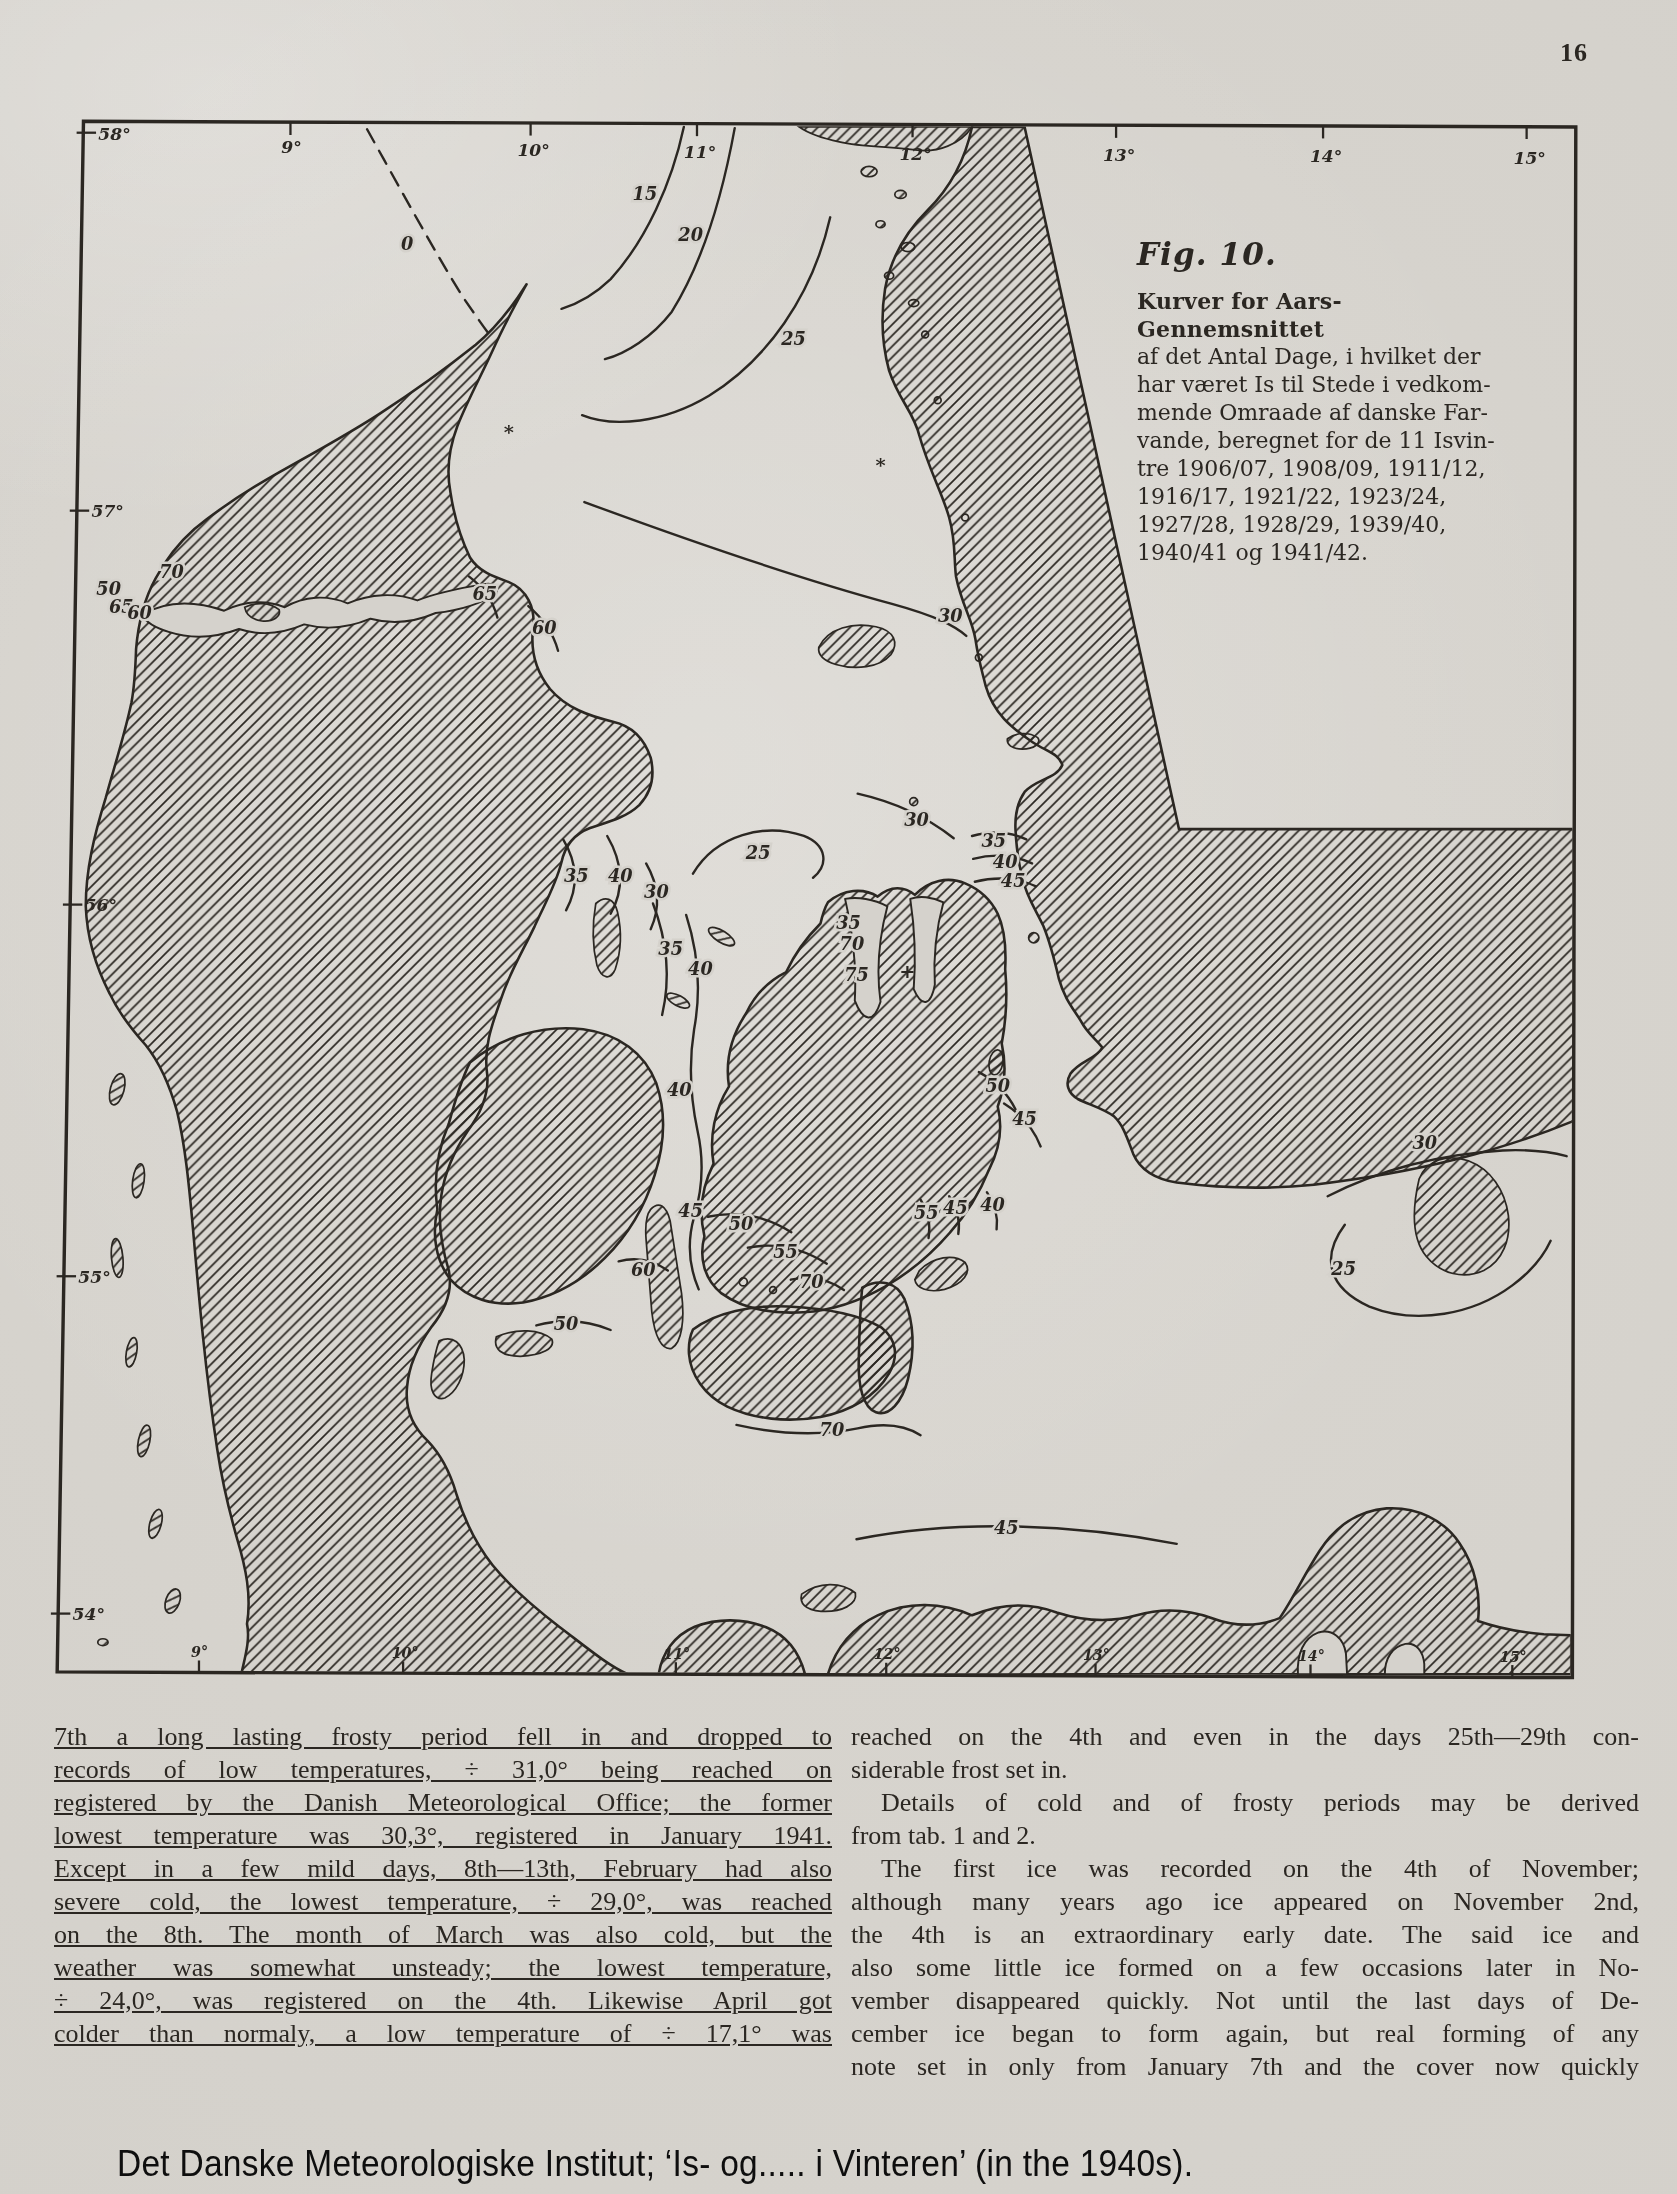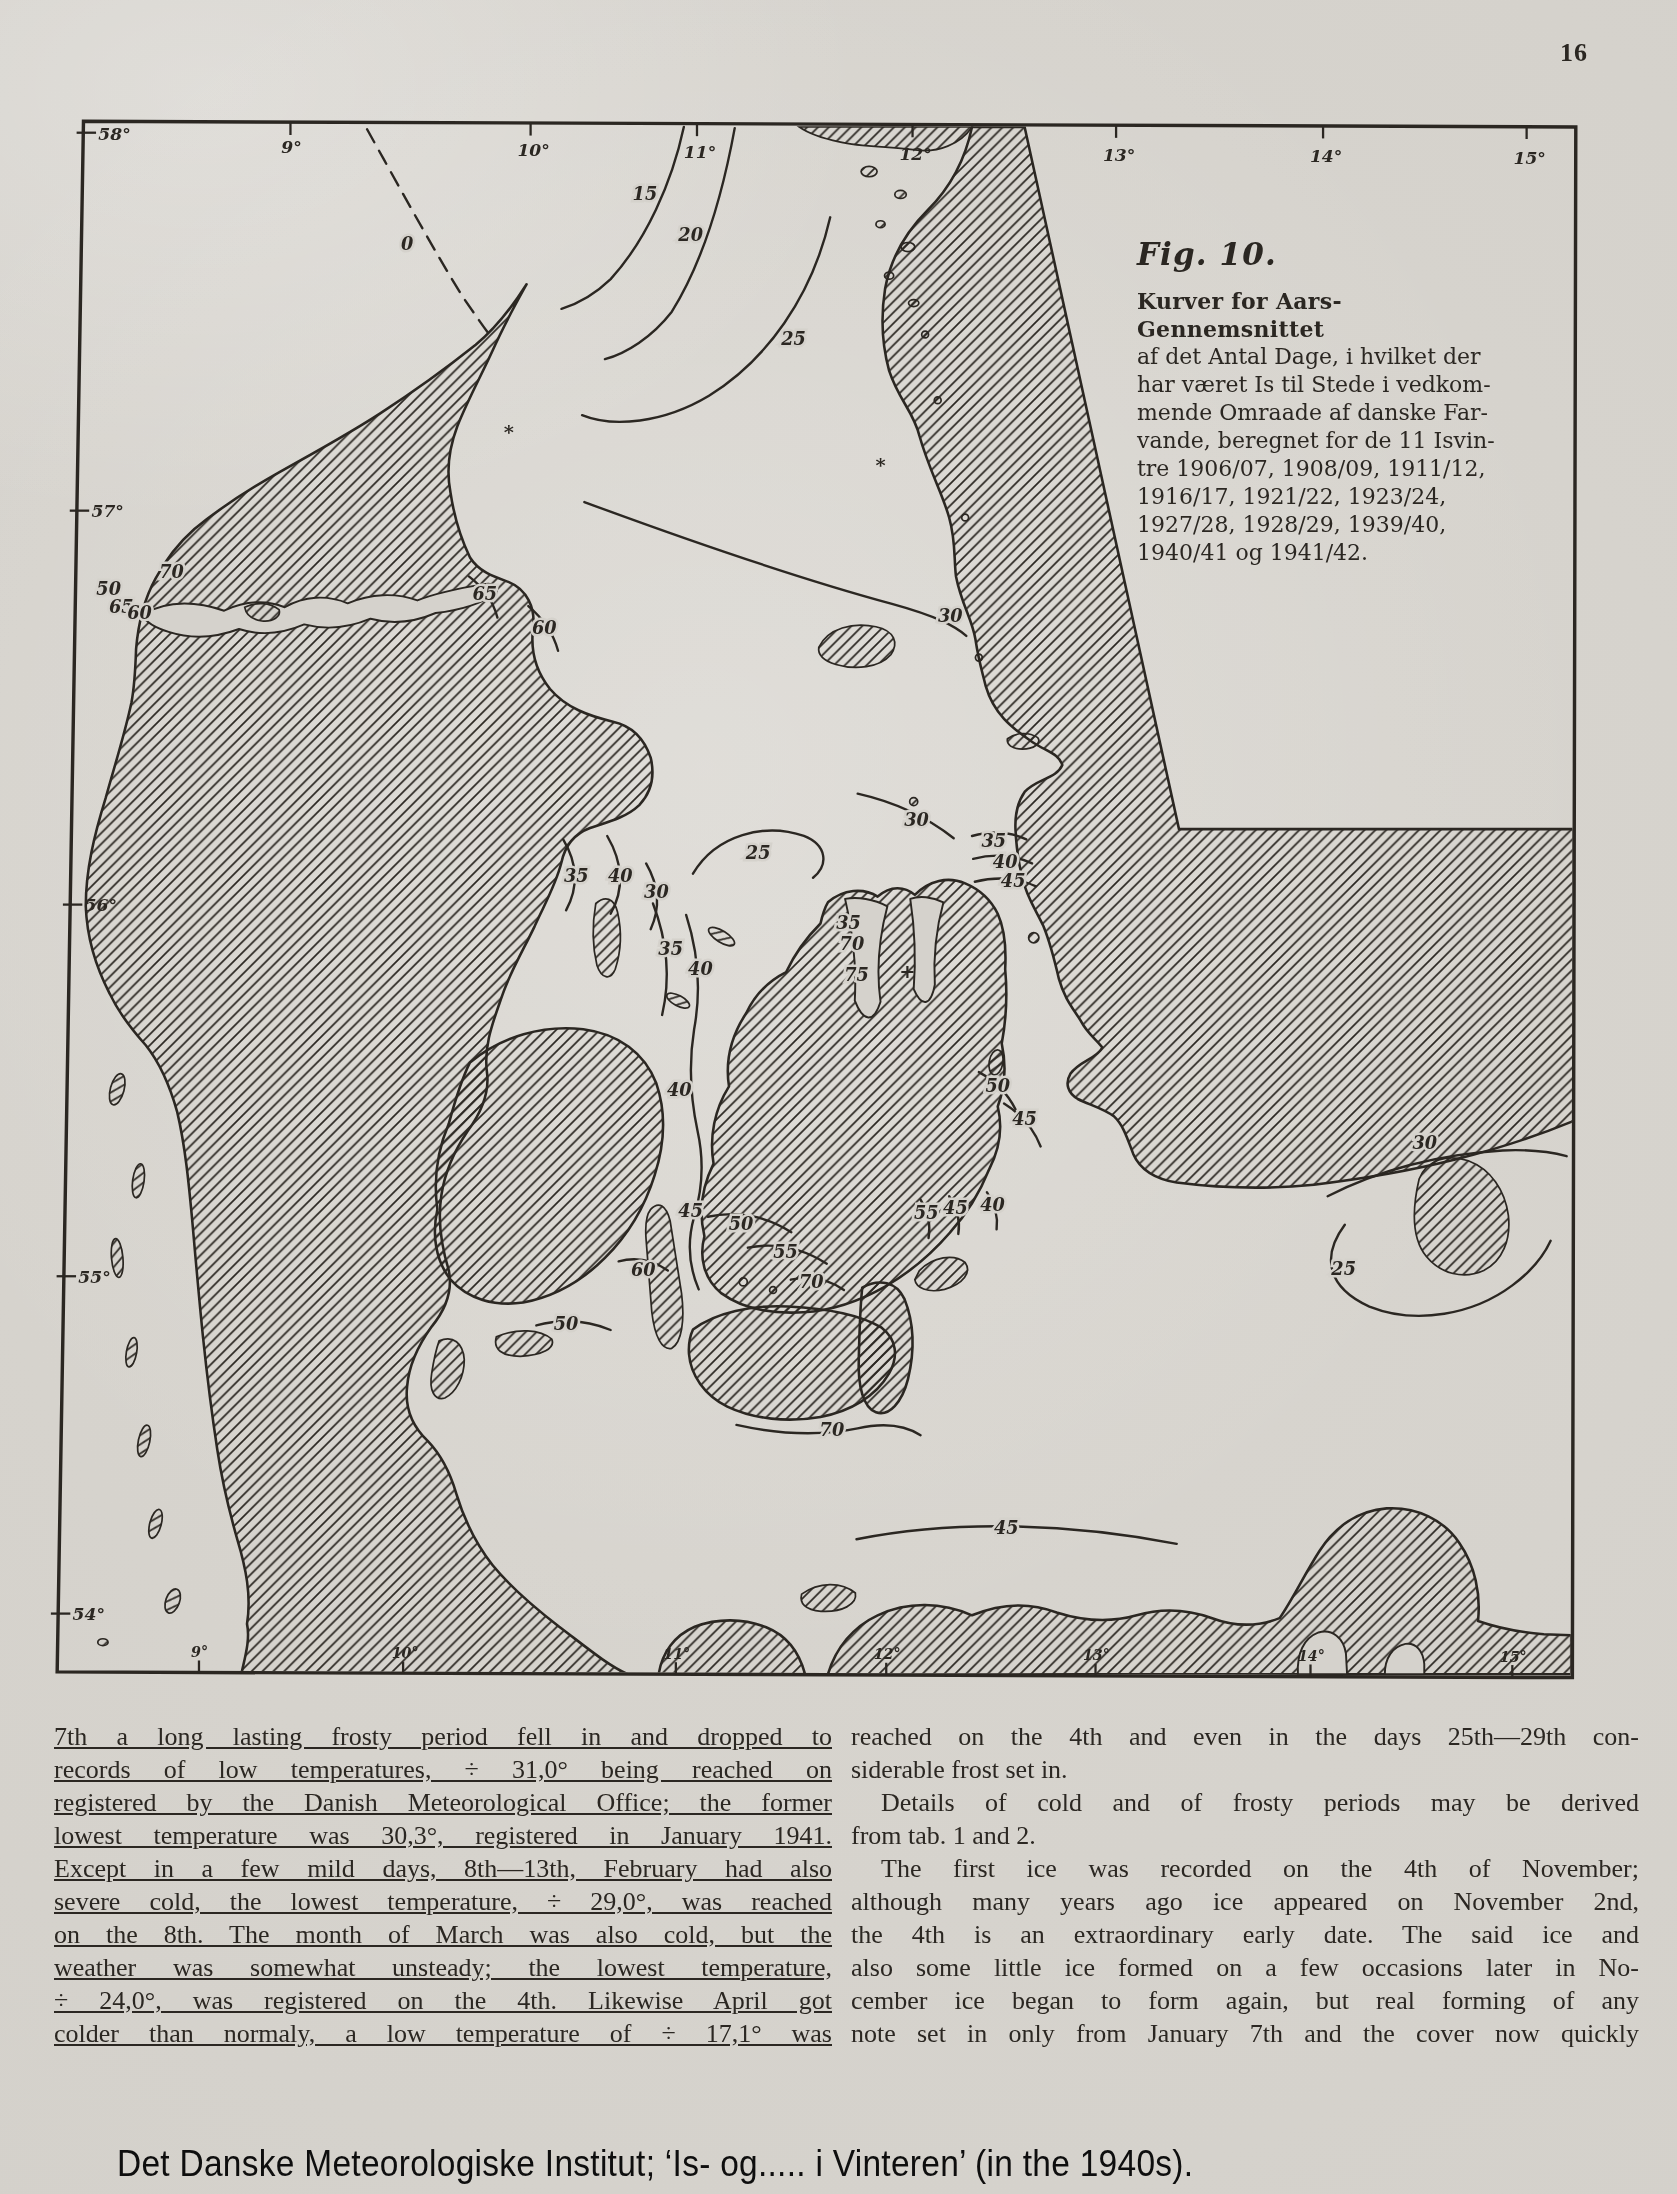--- a/index.html
+++ b/index.html
@@ -386,20 +386,21 @@
 
   <div class="col col-right">
     <div class="tline">reached on the 4th and even in the days 25th—29th con-</div>
     <div class="tline last">siderable frost set in.</div>
     <div class="tline indent">Details of cold and of frosty periods may be derived</div>
     <div class="tline last">from tab. 1 and 2.</div>
     <div class="tline indent">The first ice was recorded on the 4th of November;</div>
     <div class="tline">although many years ago ice appeared on November 2nd,</div>
     <div class="tline">the 4th is an extraordinary early date. The said ice and</div>
     <div class="tline">also some little ice formed on a few occasions later in No-</div>
+    <div class="tline">vember disappeared quickly. Not until the last days of De-</div>
     <div class="tline">cember ice began to form again, but real forming of any</div>
     <div class="tline">note set in only from January 7th and the cover now quickly</div>
   </div>
 
   <div class="bottom-caption">Det Danske Meteorologiske Institut; ‘Is- og..... i Vinteren’ (in the 1940s).</div>
 
 </div>
 
 
 </body></html>

